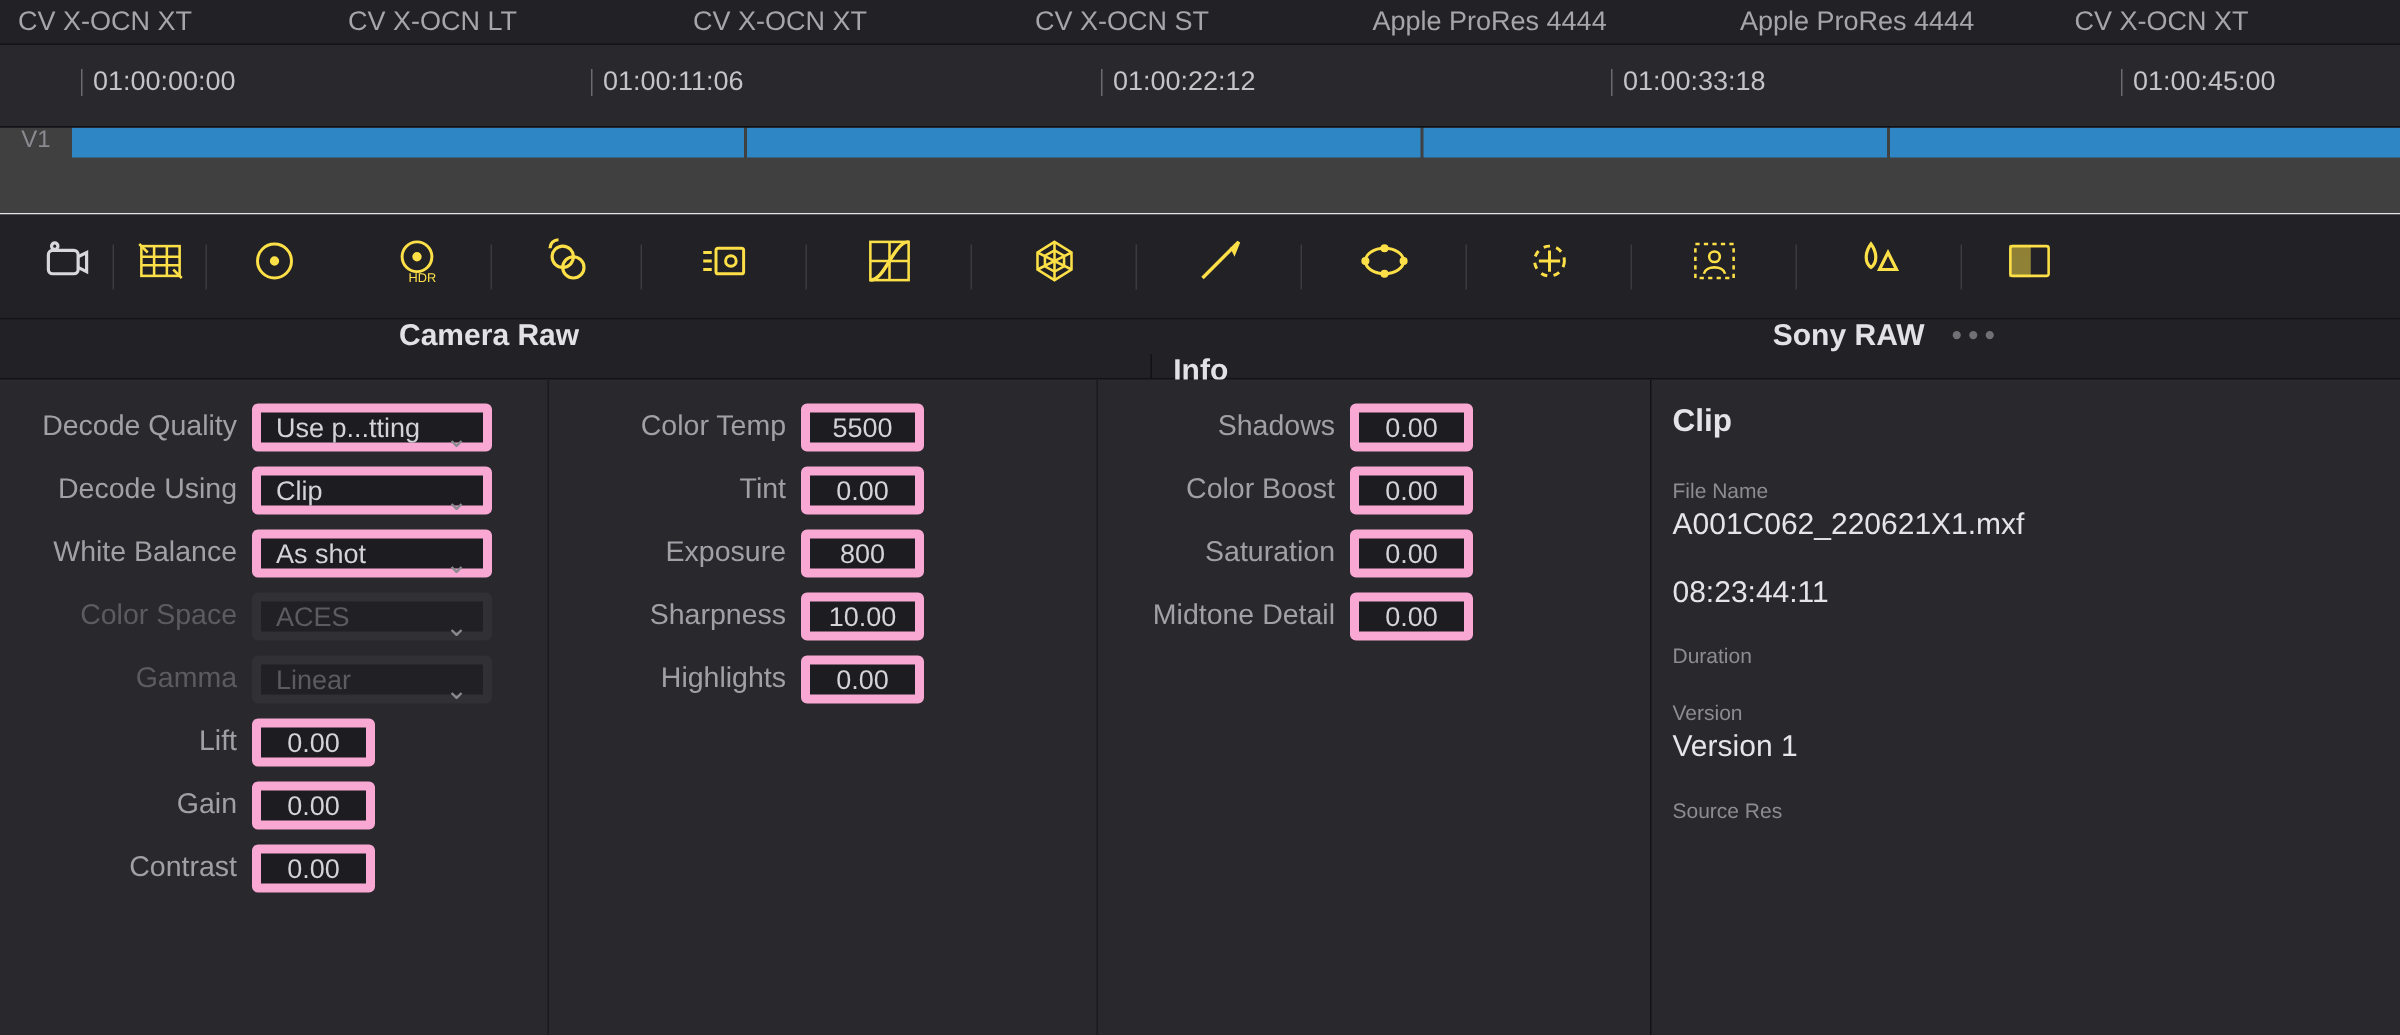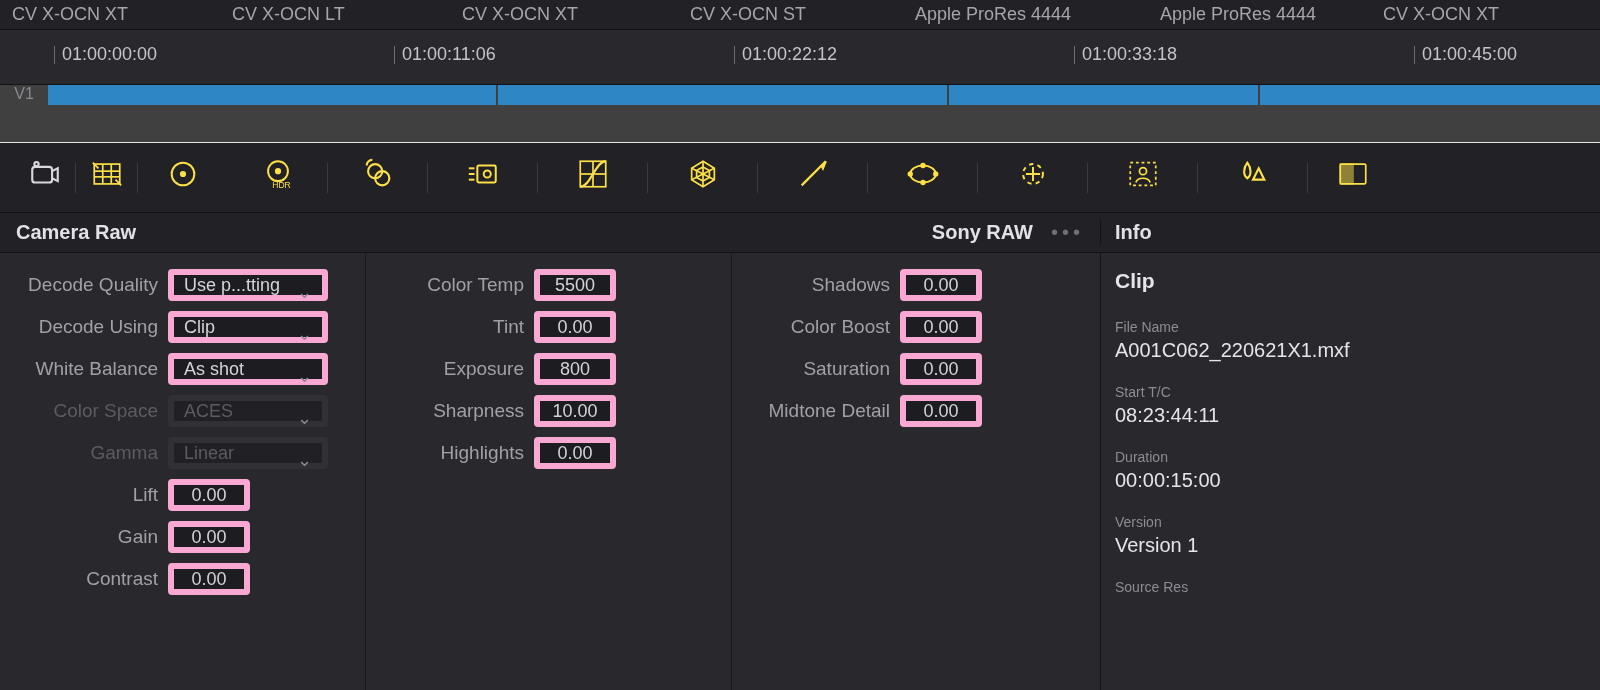--- a/index.html
+++ b/index.html
@@ -107,20 +107,21 @@
   .icon-btn svg { width: 34px; height: 34px; }
   .icon-btn.active svg { color: #d8d8dc; }
 
   
   .panel-headers {
     height: 40px;
     display: flex;
     background: #212126;
     align-items: center;
     border-bottom: 1px solid #121215;
+    flex-direction: column;
   }
   .ph-left {
     width: 1100px;
     display: flex;
     align-items: center;
     padding: 0 16px;
     font-size: 20px;
     color: #e2e2e6;
   }
   .ph-left .title { font-weight: 600; }
@@ -453,26 +454,24 @@
     </div>
   </div>
 
   <div class="info">
     <h2>Clip</h2>
     <div class="kv">
       <div class="k">File Name</div>
       <div class="v">A001C062_220621X1.mxf</div>
     </div>
     <div class="kv">
-      <div class="k">Start T/C</div>
       <div class="v">08:23:44:11</div>
     </div>
     <div class="kv">
       <div class="k">Duration</div>
-      <div class="v">00:00:15:00</div>
     </div>
     <div class="kv">
       <div class="k">Version</div>
       <div class="v">Version 1</div>
     </div>
     <div class="kv">
       <div class="k">Source Res</div>
     </div>
   </div>
 </div>

